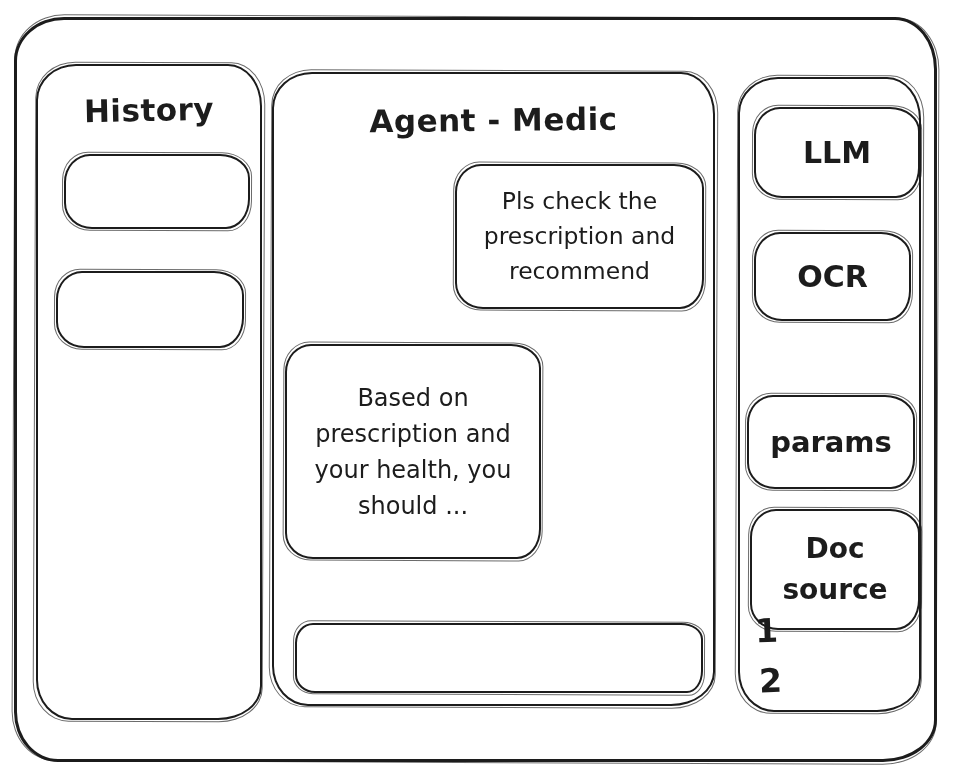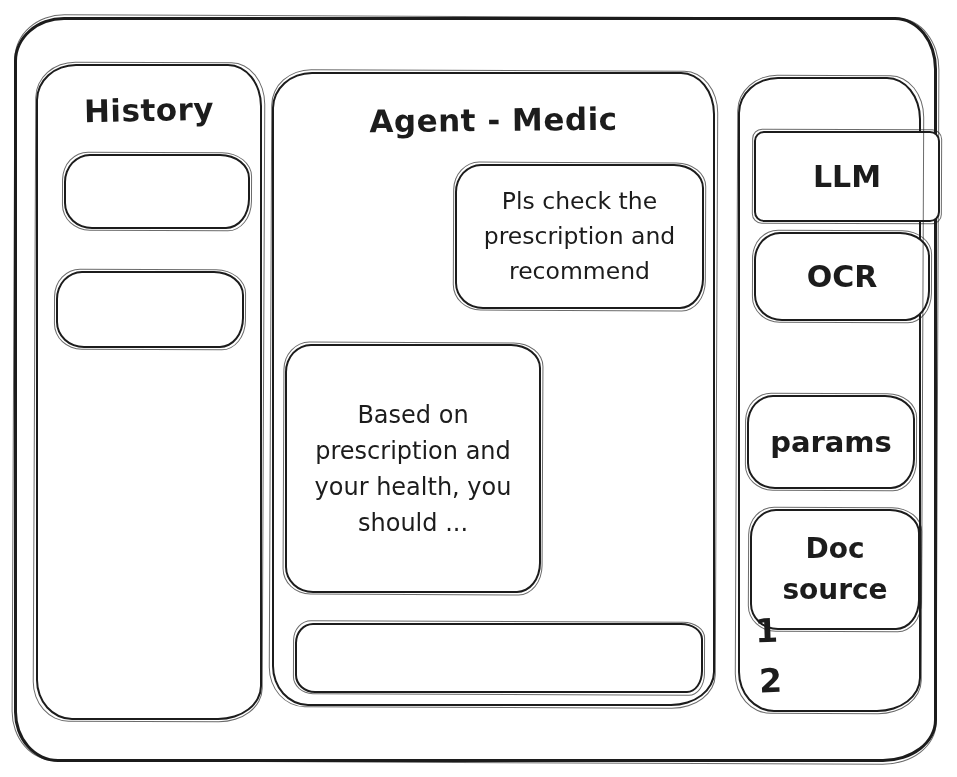--- a/index.html
+++ b/index.html
@@ -88,34 +88,34 @@
   <div class="sk r-md" style="left:18px; top:205px; width:188px; height:77px;"></div>
 </div>
 
 <div class="sk r-lg" style="left:272px; top:72px; width:443px; height:634px;">
   <div class="panel-title" id="chat-title">Agent - Medic</div>
 
   <div class="sk r-md bubble" style="left:181px; top:90px; width:249px; height:145px;">
     <span>Pls check the prescription and recommend</span>
   </div>
 
-  <div class="sk r-md bubble" style="left:11px; top:270px; width:256px; height:249px; font-size:24px;">
+  <div class="sk r-md bubble" style="left:11px; top:270px; width:256px; height:215px; font-size:24px;">
     <span>Based on prescription and your health, you should ...</span>
   </div>
 
   <div class="sk r-sm" style="left:21px; top:549px; width:408px; height:70px; cursor:text;">
     <span></span>
   </div>
 </div>
 
 <div class="sk r-lg" style="left:738px; top:77px; width:183px; height:635px;">
 
-  <button class="sk r-md tool-btn" style="left:14px; top:52px; width:186px; height:91px;border-radius:10px;">LLM</button>
+  <button class="sk r-md tool-btn" style="left:14px; top:28px; width:166px; height:91px;">LLM</button>
 
-  <button class="sk r-md tool-btn" style="left:14px; top:153px; width:176px; height:89px;">OCR</button>
+  <button class="sk r-md tool-btn" style="left:14px; top:153px; width:157px; height:89px;">OCR</button>
 
   <button class="sk r-md tool-btn" style="left:7px; top:316px; width:168px; height:94px; font-size:29px;">params</button>
 
   <button class="sk r-md tool-btn" style="left:10px; top:430px; width:170px; height:121px; font-size:28px; padding:0 20px;">Doc source</button>
 
   <div class="doc-num" style="left:15px; top:532px;">1</div>
 
   <div class="doc-num" style="left:19px; top:582px;">2</div>
 </div>
 

